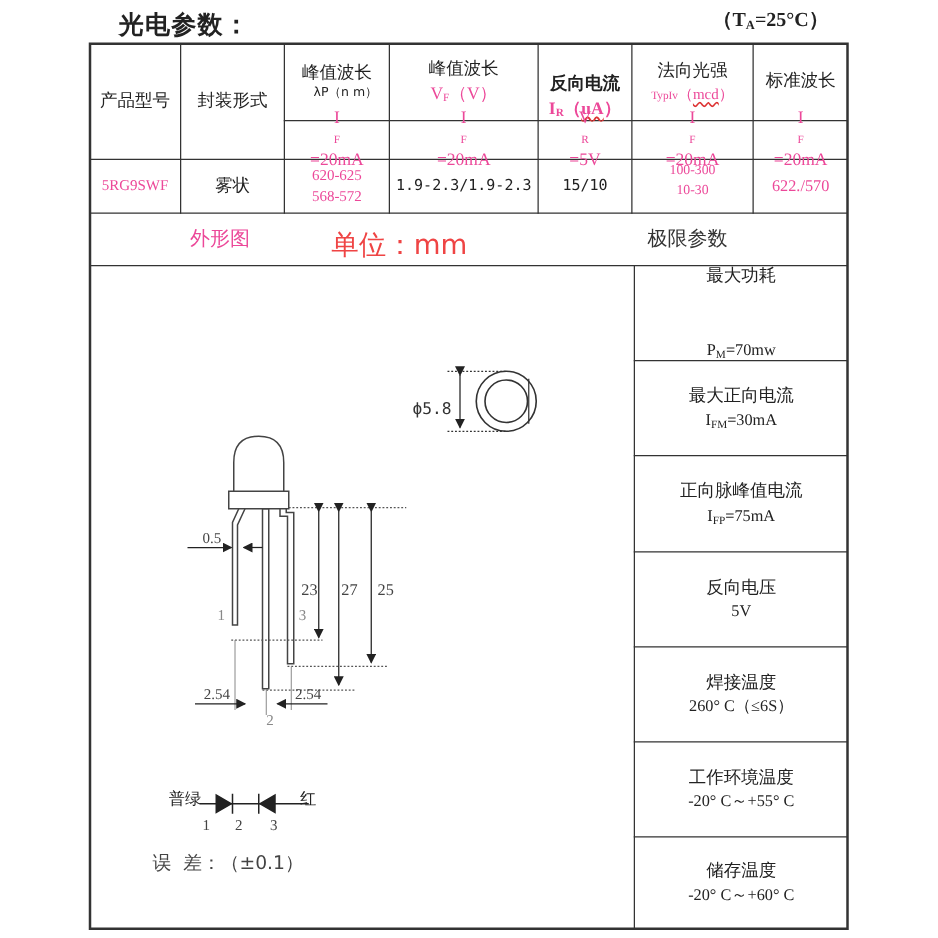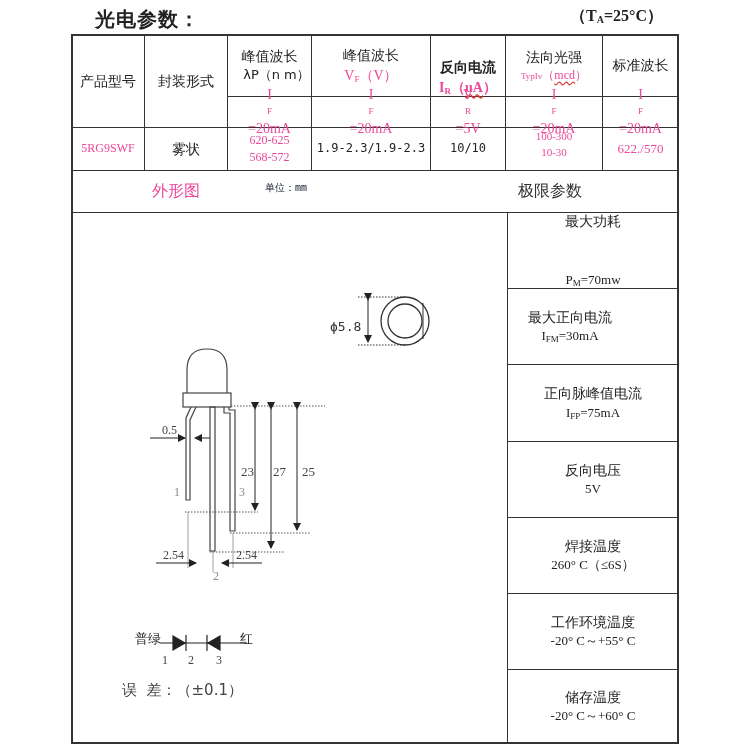--- a/index.html
+++ b/index.html
@@ -56,21 +56,21 @@
 
 <div class="cell zh" style="left:72px;top:35px;width:72px;height:92px;">
     <span>产品型号</span>
   </div>
 <div class="cell zh" style="left:145px;top:35px;width:82px;height:92px;text-align:center;">
     <span>封装形式</span>
   </div>
 
 <div class="cell" style="left:228px;top:35px;width:83px;height:61px;">
   <span class="zh">峰值波长</span>
-  <span class="zh" style="font-size:13px;margin-left:14px;">λP（n m）</span>
+  <span class="zh" style="font-size:10px;margin-left:14px;">λP（n m）</span>
 </div>
 <div class="cell" style="left:312px;top:35px;width:118px;height:61px;">
   <span class="zh">峰值波长</span>
   <span class="en">V<sub>F</sub>（V）</span>
 </div>
 <div class="cell" style="left:431px;top:47px;width:74px;height:61px;font-weight:bold;">
   <span class="zh">反向电流</span>
   <span class="en">I<sub>R</sub>（<span class="wavy">uA</span>）</span>
 </div>
 <div class="cell" style="left:506px;top:35px;width:96px;height:61px;">
@@ -94,39 +94,39 @@
     <span>雾状</span>
   </div>
 <div class="cell en small" style="left:228px;top:128px;width:83px;height:42px;">
   <span>620-625</span>
   <span>568-572</span>
 </div>
 <div class="cell mono" style="left:312px;top:128px;width:118px;height:42px;">
     <span>1.9-2.3/1.9-2.3</span>
   </div>
 <div class="cell mono" style="left:431px;top:128px;width:74px;height:42px;">
-    <span>10/10</span>
+    <span>15/10</span>
   </div>
 <div class="cell en" style="left:506px;top:124px;width:96px;height:42px;font-size:11px;">
   <span>100-300</span>
   <span>10-30</span>
 </div>
 <div class="cell en" style="left:603px;top:128px;width:75px;height:42px;font-size:13px;">
     <span>622./570</span>
   </div>
 
 <div class="zh" style="position:absolute;left:152px;top:181px;font-size:16px;color:#ec4899;">外形图</div>
-<div class="zh" style="position:absolute;left:265px;top:181px;font-size:10px;color:#0f172a;font-family:Liberation Mono, monospace;">单位：mm</div>
+<div class="zh" style="position:absolute;left:265px;top:181px;font-size:22px;color:#ef4444;">单位：mm</div>
 <div class="zh" style="position:absolute;left:518px;top:181px;font-size:16px;color:#333;">极限参数</div>
 
 <div class="cell" style="left:508px;top:213px;width:170px;height:75px;gap:40px;">
   <span class="lim-title">最大功耗</span>
   <span class="lim-val"><span>P</span><sub>M</sub><span>=70mw</span></span>
 </div>
-<div class="cell" style="left:485px;top:289px;width:170px;height:75px;">
+<div class="cell" style="left:508px;top:289px;width:170px;height:75px;">
   <span class="lim-title">最大正向电流</span>
   <span class="lim-val"><span>I</span><sub>FM</sub><span>=30mA</span></span>
 </div>
 <div class="cell" style="left:508px;top:365px;width:170px;height:76px;">
   <span class="lim-title">正向脉峰值电流</span>
   <span class="lim-val"><span>I</span><sub>FP</sub><span>=75mA</span></span>
 </div>
 <div class="cell" style="left:508px;top:442px;width:170px;height:75px;">
   <span class="lim-title">反向电压</span>
   <span class="lim-val">5V</span>

